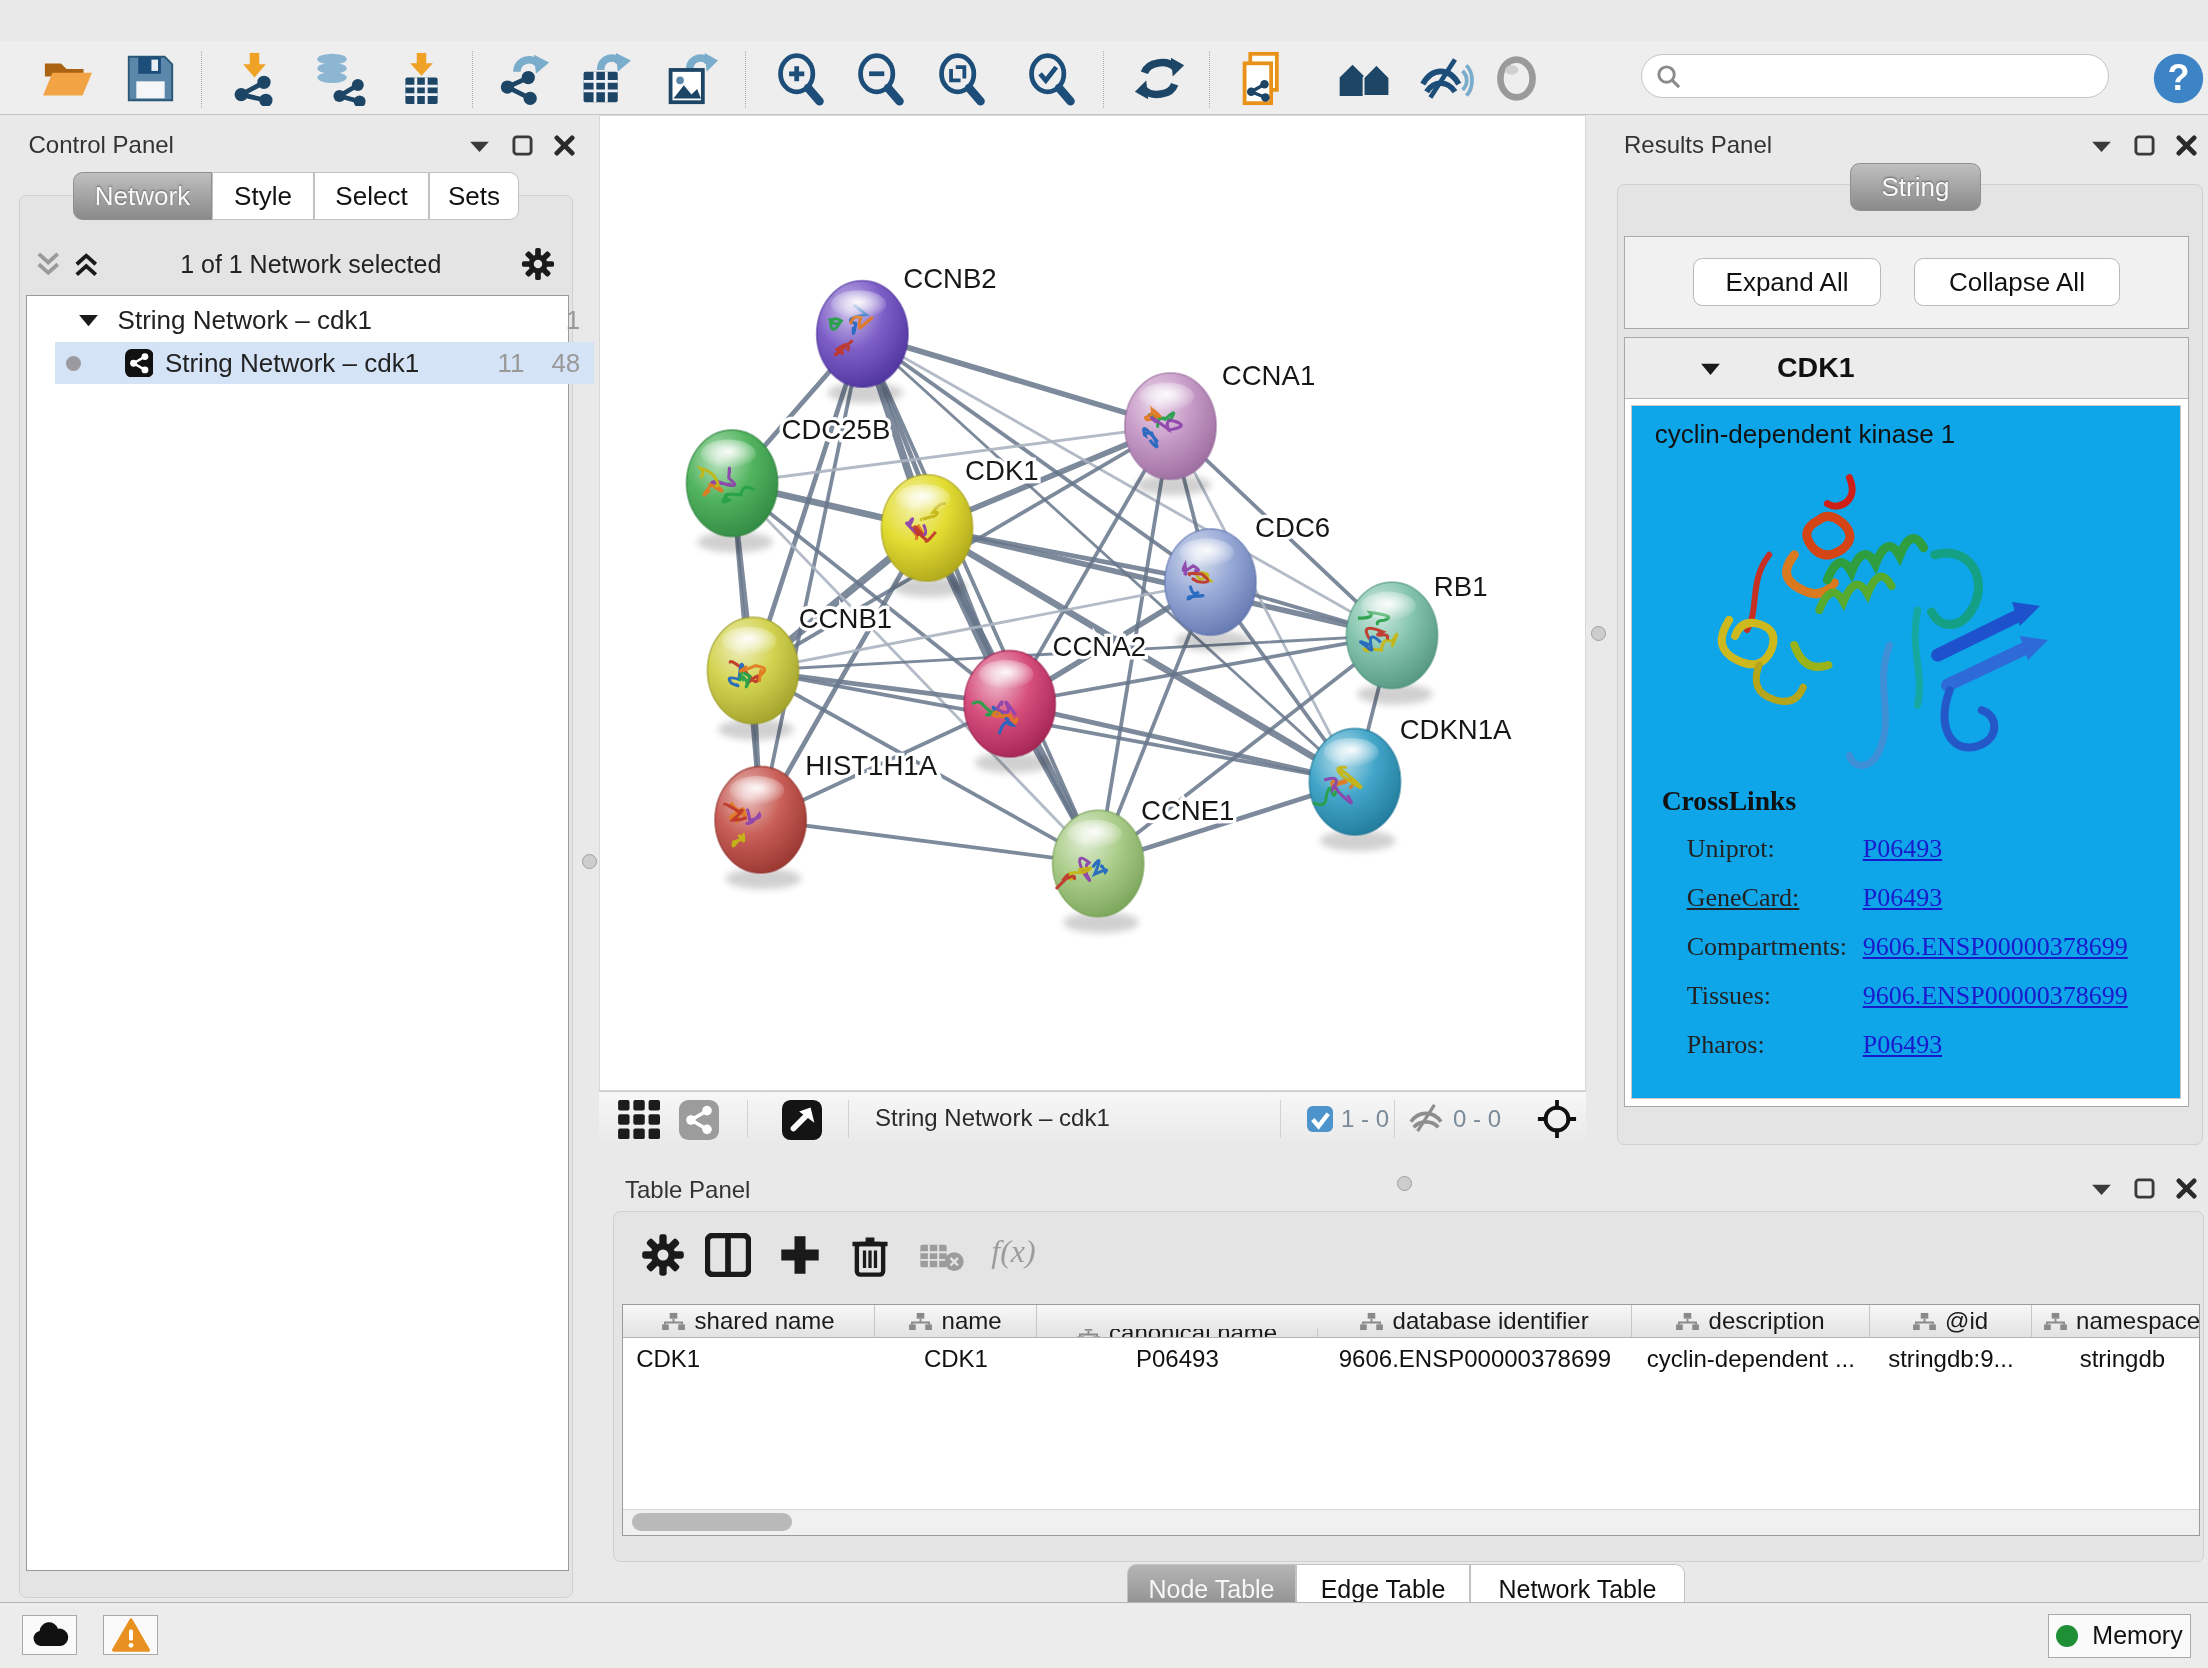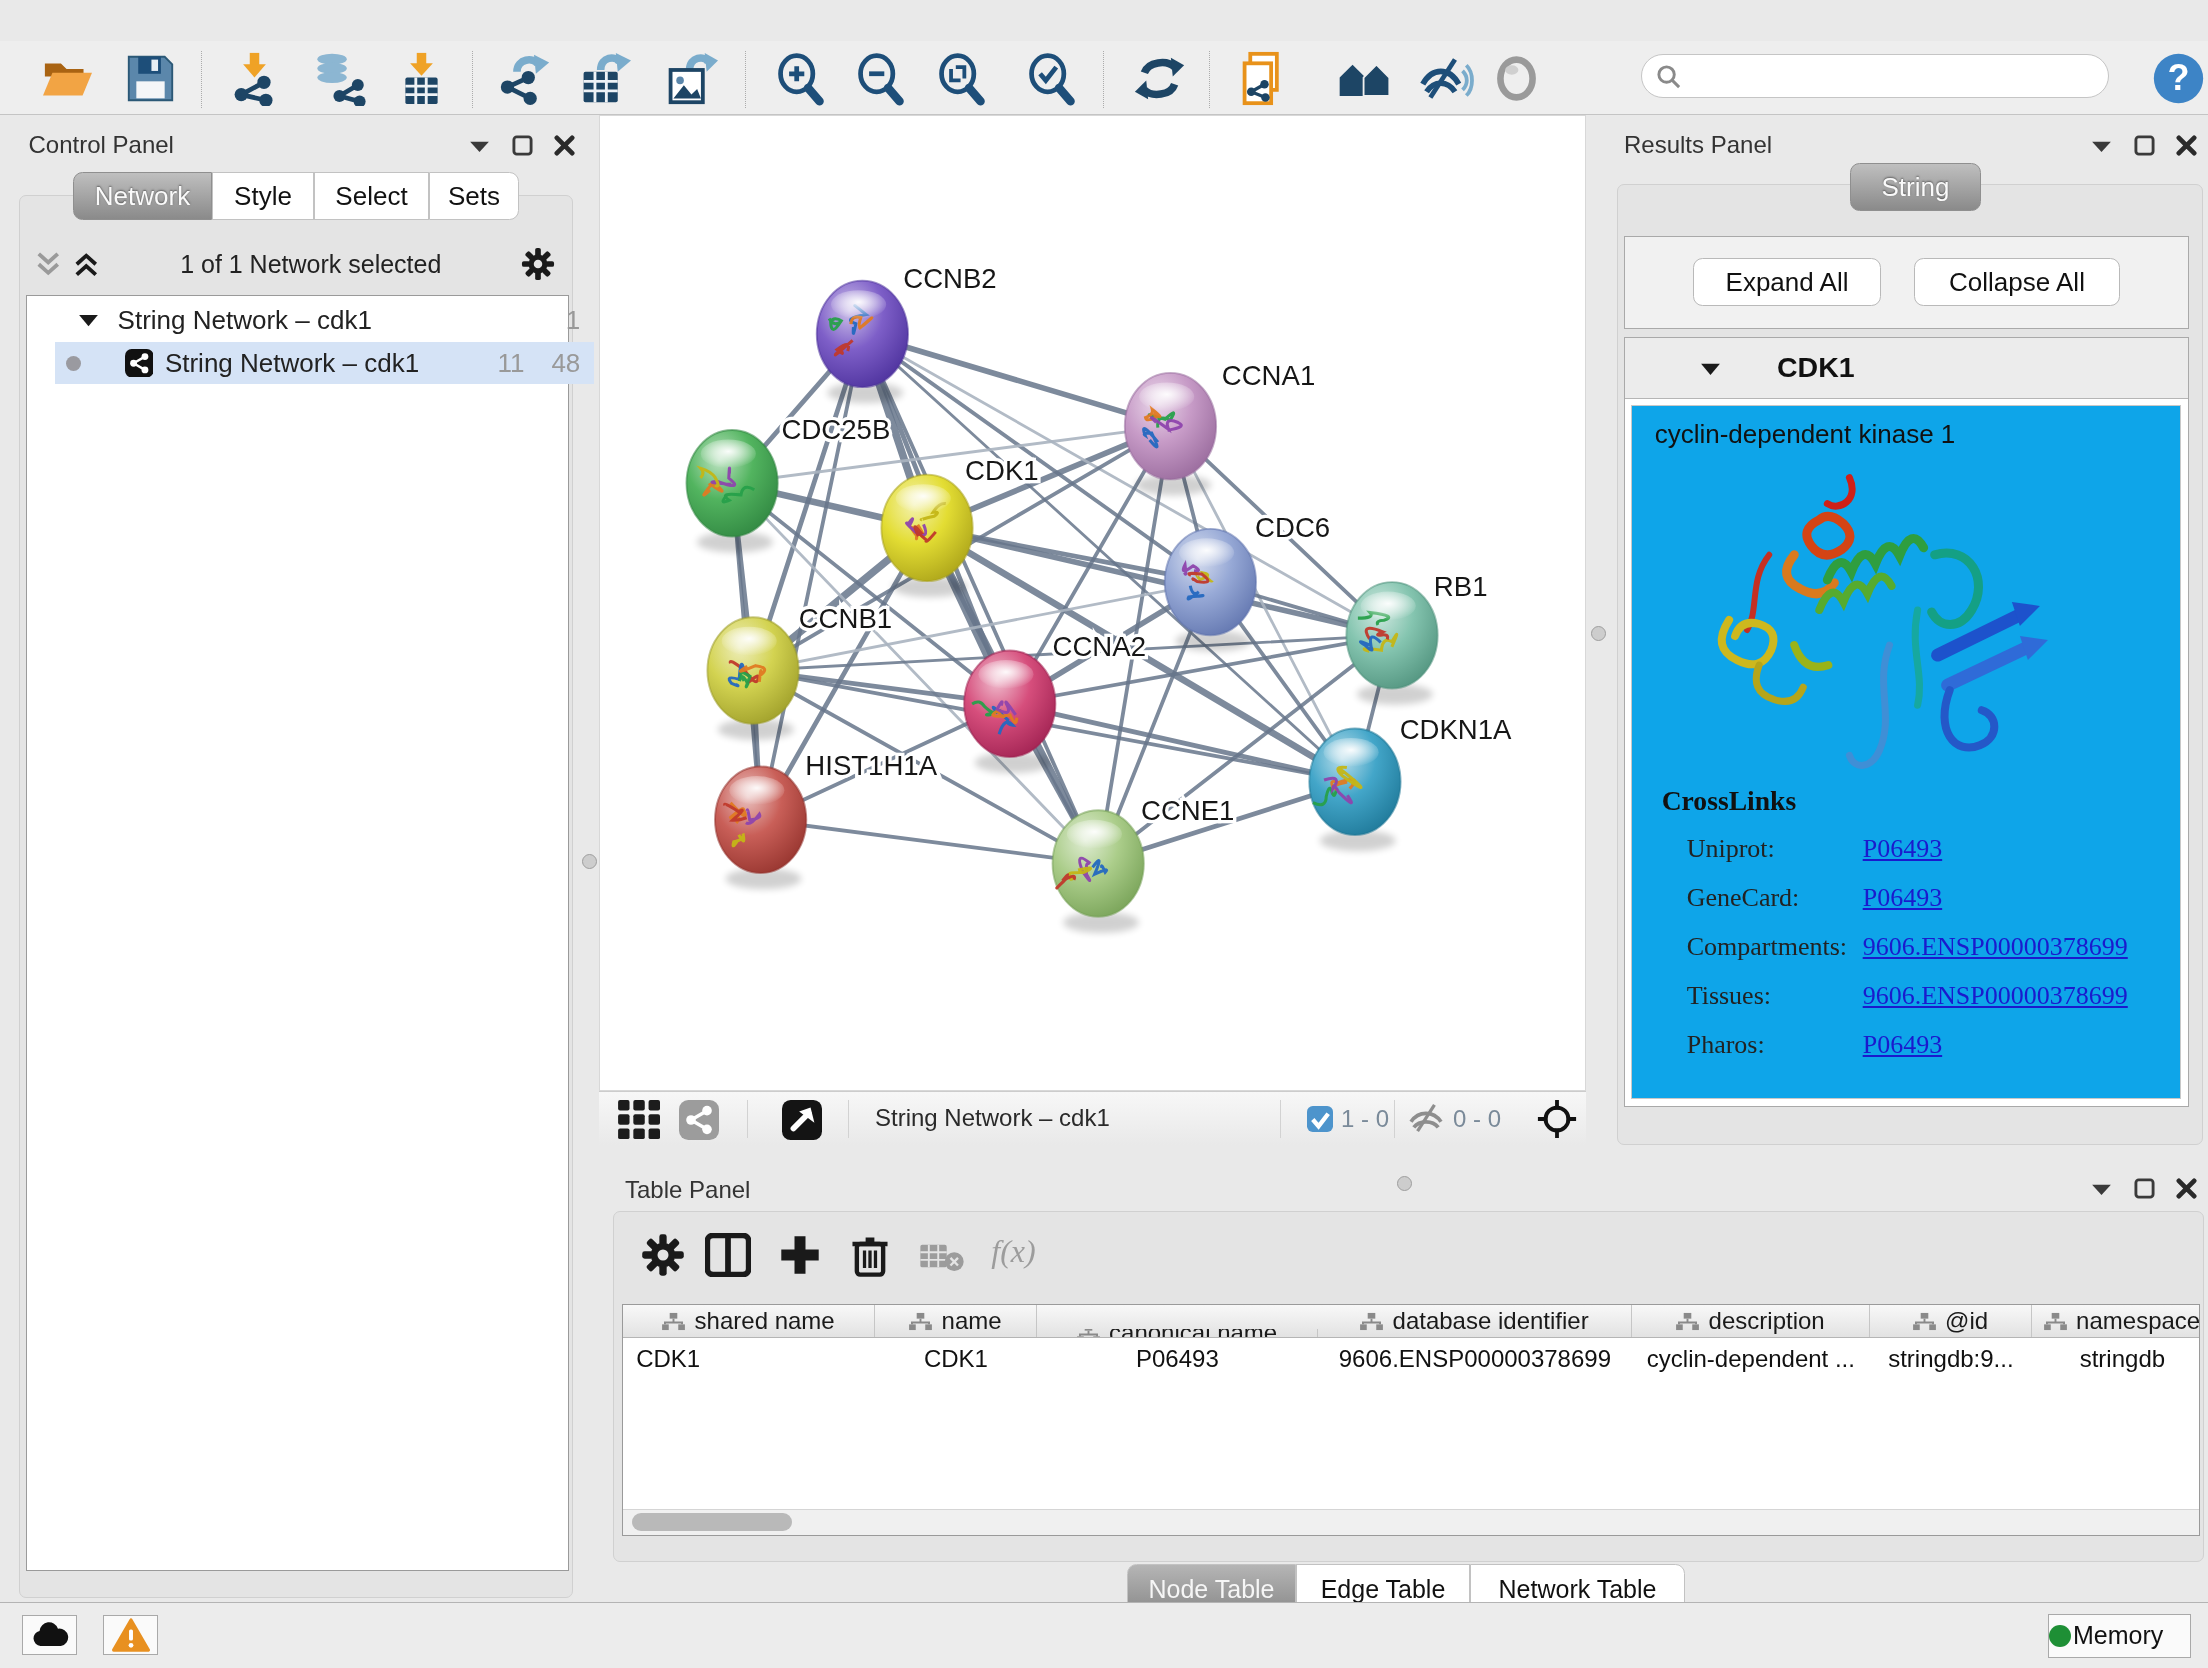--- a/index.html
+++ b/index.html
@@ -623,21 +623,21 @@
           <polygon points="340,146 312,142 320,166" fill="#1d52cc"></polygon>
           <polygon points="348,180 320,176 328,200" fill="#2f6bd8"></polygon>
         </svg>
         <div class="serif abs" style="left:30px;top:379px;font-size:27.6px;font-weight:bold;color:#111">CrossLinks</div>
         <div id="crosslinks" class="abs" style="left:55px;top:418px;width:476px">
             <div class="serif" style="display: flex; height: 49px; align-items: center; font-size: 26px;">
               <span style="width: 176px;">Uniprot:</span>
               <a class="xlink" href="#">P06493</a>
             </div>
             <div class="serif" style="display: flex; height: 49px; align-items: center; font-size: 26px;">
-              <span style="width: 176px;">GeneCard:</span>
+              <span style="width: 176px; text-decoration: underline;">GeneCard:</span>
               <a class="xlink" href="#">P06493</a>
             </div>
             <div class="serif" style="display: flex; height: 49px; align-items: center; font-size: 26px;">
               <span style="width: 176px;">Compartments:</span>
               <a class="xlink" href="#">9606.ENSP00000378699</a>
             </div>
             <div class="serif" style="display: flex; height: 49px; align-items: center; font-size: 26px;">
               <span style="width: 176px;">Tissues:</span>
               <a class="xlink" href="#">9606.ENSP00000378699</a>
             </div>
@@ -794,20 +794,20 @@
         <path d="M10 25 a8 8 0 0 1 -1 -15.8 a10 10 0 0 1 19.4 -2.4 a8.5 8.5 0 0 1 3 18.2 z" fill="#111"></path>
       </svg>
     </div>
     <div class="abs" style="left:103px;top:12.4px;width:55px;height:40px;background:#fafafa;border:1.9px solid #a9a9a9;box-sizing:border-box;display:flex;align-items:center;justify-content:center">
       <svg width="38" height="34" viewBox="0 0 48 42">
         <path d="M24 2 L46 40 H2 z" fill="#e89020" stroke="#e89020" stroke-linejoin="round" stroke-width="4"></path>
         <rect x="21.5" y="14" width="5" height="14" rx="2" fill="#fff"></rect>
           <circle cx="24" cy="34" r="3" fill="#fff"></circle>
       </svg>
     </div>
-    <div class="abs" style="left:2048px;top:10.5px;width:143px;height:44px;background:#fafafa;border:1.9px solid #a9a9a9;box-sizing:border-box;display:flex;align-items:center;justify-content:flex-start;gap:2px">
+    <div class="abs" style="left:2048px;top:10.5px;width:143px;height:44px;background:#fafafa;border:1.9px solid #a9a9a9;box-sizing:border-box;display:flex;align-items:center;justify-content:center;gap:14px">
       <span style="width:22px;height:22px;border-radius:50%;background:#1e8f35"></span>
       <span style="font-size:25px;color:#111">Memory</span>
     </div>
   </div>
 
 </div>
 
 
 </body></html>

